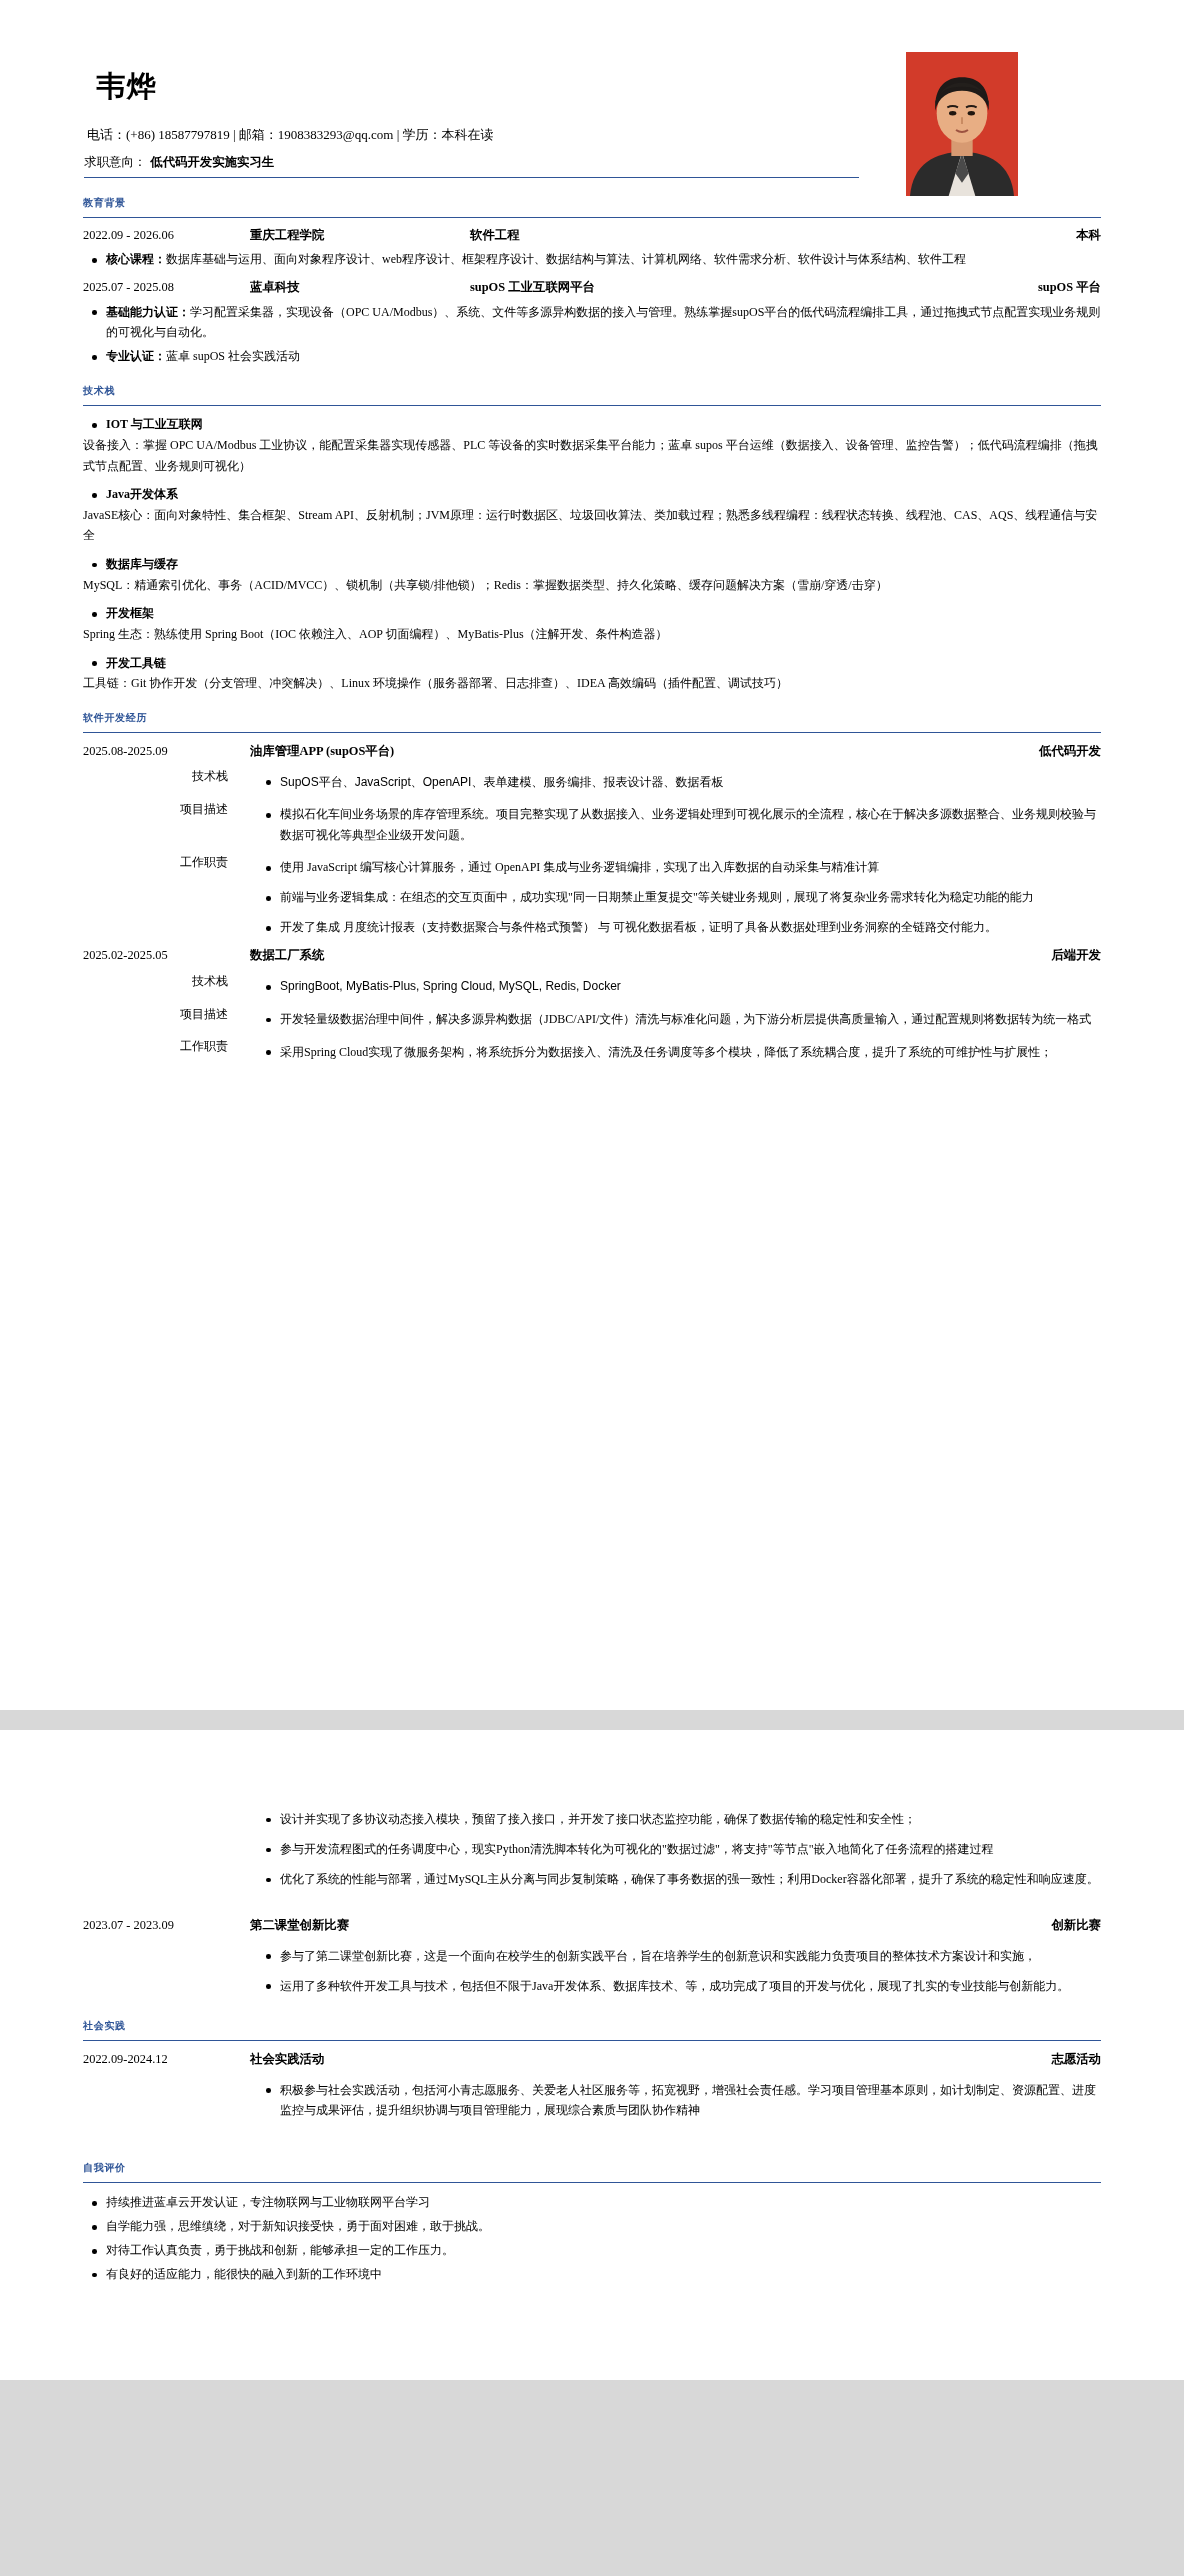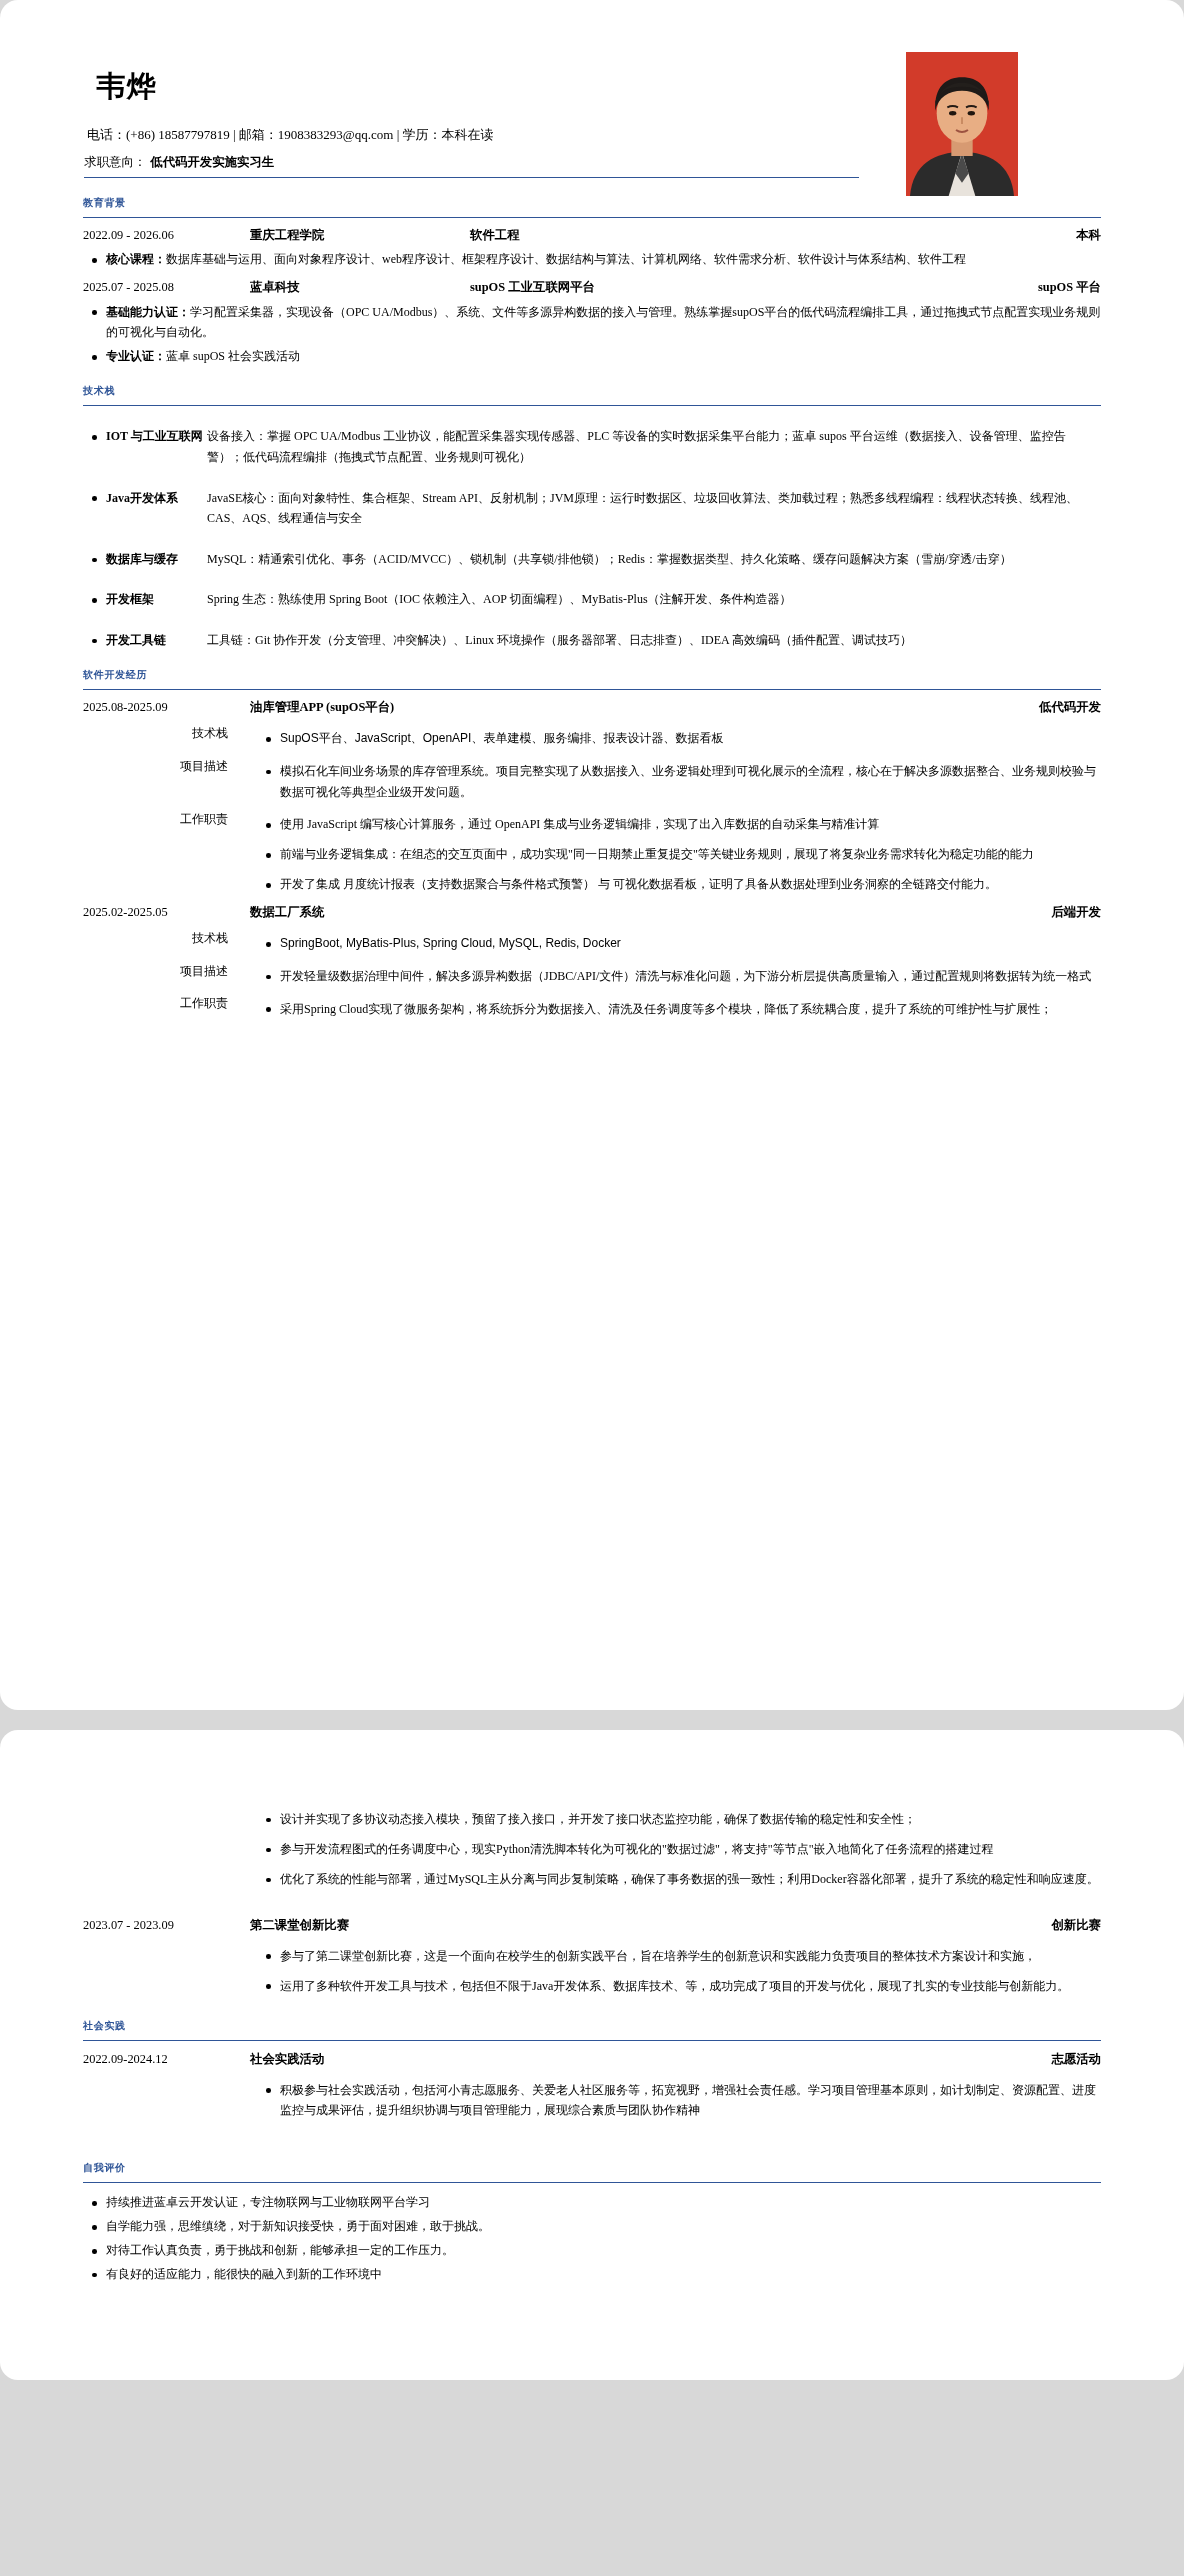--- a/index.html
+++ b/index.html
@@ -8,21 +8,20 @@
     width: 1184px;
     background: #d8d8d8;
     font-family: "Liberation Serif", "DejaVu Serif", serif;
     color: #000;
   }
   .page {
     width: 1184px;
     background: #ffffff;
     position: relative;
     padding: 0;
-    border-radius: 18px;
   }
   .page.p1 { height: 1710px; }
   .gap { height: 20px; background: #d8d8d8; }
   .page.p2 { height: 650px; }
   .inner { padding: 0 83px; }
 
   
   .hdr { position: relative; padding-top: 67px; }
   .name {
     font-size: 29px;
@@ -105,23 +104,24 @@
     width: 4.7px;
     height: 4.7px;
     border-radius: 50%;
     background: #000;
   }
   .lbl { font-weight: bold; }
 
   
   .skill-row {
     display: flex;
-    margin-top: 20px;
+    margin-top: 8px;
     font-size: 12px;
     line-height: 1.72;
+    flex-direction: column;
   }
   .skill-key {
     width: 124px;
     flex: none;
     position: relative;
     padding-left: 23px;
   }
   .skill-key:before {
     content: "";
     position: absolute;

